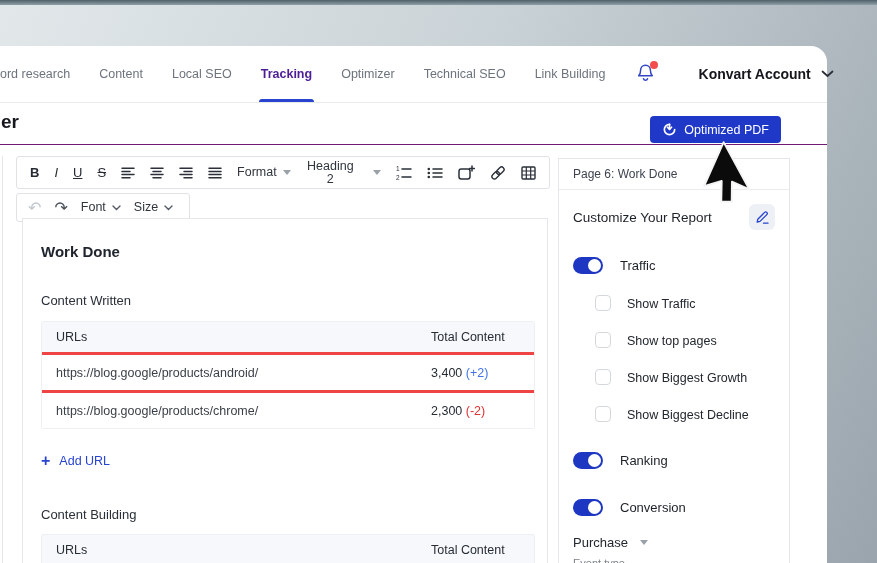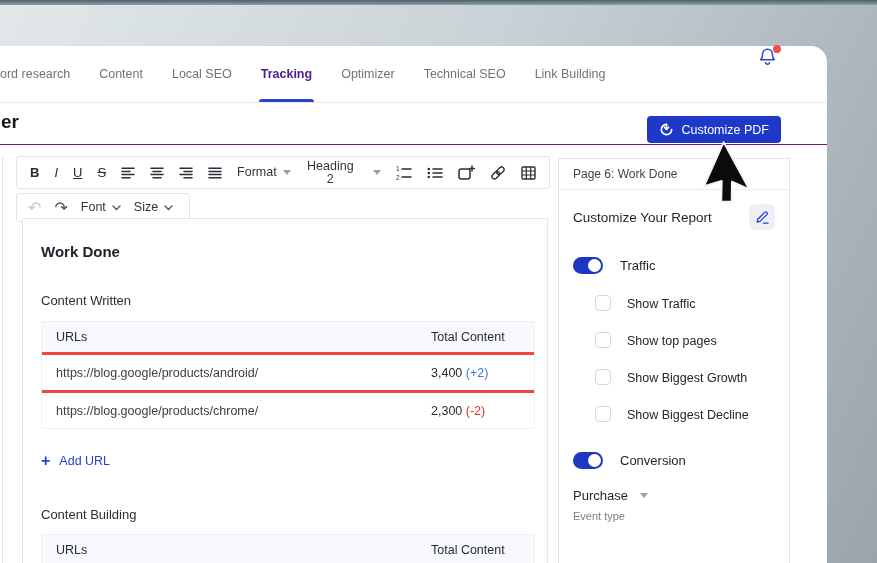--- a/index.html
+++ b/index.html
@@ -4,21 +4,21 @@
 <style>
   * { margin:0; padding:0; box-sizing:border-box; }
   html,body { width:877px; height:563px; }
   body { font-family:"Liberation Sans", sans-serif; overflow:hidden; }
   .stage { position:relative; width:877px; height:563px; overflow:hidden; background:linear-gradient(115deg,#e2e8ea 0%,#c9d2d6 45%,#99a4ac 100%); }
   .stage::before { content:''; position:absolute; top:0; left:0; right:0; height:5px; background:linear-gradient(180deg,#4f6068,#90a0a8); }
 
   .panel { position:absolute; left:0; top:46px; width:827px; height:517px; background:#fff; border-top-right-radius:16px; }
 
   
-  .navbar { position:absolute; top:0; left:0; width:100%; height:57px; display:flex; gap:29px; border-bottom:1px solid #e9eaec; padding-right:48px; }
+  .navbar { position:absolute; top:0; left:0; width:100%; height:57px; display:flex; align-items:center; gap:29px; border-bottom:1px solid #e9eaec; padding-right:48px; }
   .nav-tab { font-size:12.5px; color:#6d737d; white-space:nowrap; cursor:pointer; position:relative; height:100%; display:flex; align-items:center; }
   .nav-tab.active { color:#4c1d95; font-weight:bold; }
   .nav-tab.active::after { content:''; position:absolute; left:-2px; right:-2px; bottom:0; height:3px; border-radius:3px 3px 0 0; background:#2743d0; }
   .bell-wrap { margin-left:auto; position:relative; width:22px; height:24px; cursor:pointer; }
   .bell-dot { position:absolute; top:-1px; right:-2px; width:8px; height:8px; border-radius:50%; background:#f34c4c; }
   .account { display:flex; align-items:center; gap:10px; margin-left:14px; cursor:pointer; }
   .account-name { font-size:14px; font-weight:bold; color:#15171c; white-space:nowrap; }
 
   
   .titlebar { position:absolute; top:57px; left:0; width:100%; height:42px; border-bottom:1px solid #701a75; }
@@ -101,33 +101,41 @@
       <div class="bell-wrap">
         <span>
           <svg width="21" height="23" viewBox="0 0 24 26" fill="none">
             <path d="M12 3.5 C8.6 3.5 6.4 6 6.4 9.3 C6.4 13.4 5.1 14.8 4.2 15.7 L19.8 15.7 C18.9 14.8 17.6 13.4 17.6 9.3 C17.6 6 15.4 3.5 12 3.5 Z" stroke="#3346c4" stroke-width="1.7" stroke-linejoin="round"></path>
             <path d="M9.7 19 a2.4 2.4 0 0 0 4.6 0" stroke="#3346c4" stroke-width="1.7" stroke-linecap="round"></path>
           </svg>
         </span>
         <span class="bell-dot"></span>
       </div>
 
+      <div class="account">
+        <span class="account-name">Konvart Account</span>
+        <span>
+          <svg width="13" height="8" viewBox="0 0 13 8" fill="none">
+              <polyline points="1.5,1.5 6.5,6 11.5,1.5" stroke="#2a2e36" stroke-width="1.7" stroke-linecap="round" stroke-linejoin="round"></polyline>
+            </svg>
+        </span>
+      </div>
     </div>
 
     <div class="titlebar">
       <div class="page-title">er</div>
       <button class="dl-btn">
         <span>
           <svg width="15" height="15" viewBox="0 0 16 16" fill="none">
             <path d="M13.5 8 a5.5 5.5 0 1 1 -5.5 -5.5" stroke="#fff" stroke-width="1.8" stroke-linecap="round"></path>
             <path d="M8 2.5 v5" stroke="#fff" stroke-width="1.8" stroke-linecap="round"></path>
             <path d="M5.8 5.6 L8 7.8 L10.2 5.6" stroke="#fff" stroke-width="1.8" stroke-linecap="round" stroke-linejoin="round"></path>
           </svg>
         </span>
-        <span>Customize PDF</span>
+        <span>Optimized PDF</span>
       </button>
     </div>
 
     <div class="editor-left-edge"></div>
 
     <div class="toolbar1">
       <button class="tb b">B</button>
       <button class="tb i">I</button>
       <button class="tb u">U</button>
       <button class="tb s">S</button>
@@ -320,20 +328,26 @@
         </div>
         <div class="chk-row">
           <span class="chk-box"></span>
           <span class="chk-label">Show Biggest Growth</span>
         </div>
         <div class="chk-row">
           <span class="chk-box"></span>
           <span class="chk-label">Show Biggest Decline</span>
         </div>
 
+        <div class="toggle-row r2">
+          <span class="toggle">
+              <span class="knob"></span>
+            </span>
+          <span class="toggle-label">Ranking</span>
+        </div>
 
         <div class="toggle-row r2">
           <span class="toggle">
               <span class="knob"></span>
             </span>
           <span class="toggle-label">Conversion</span>
         </div>
 
         <div class="purchase-row">
           <span class="purchase-val">Purchase</span>

